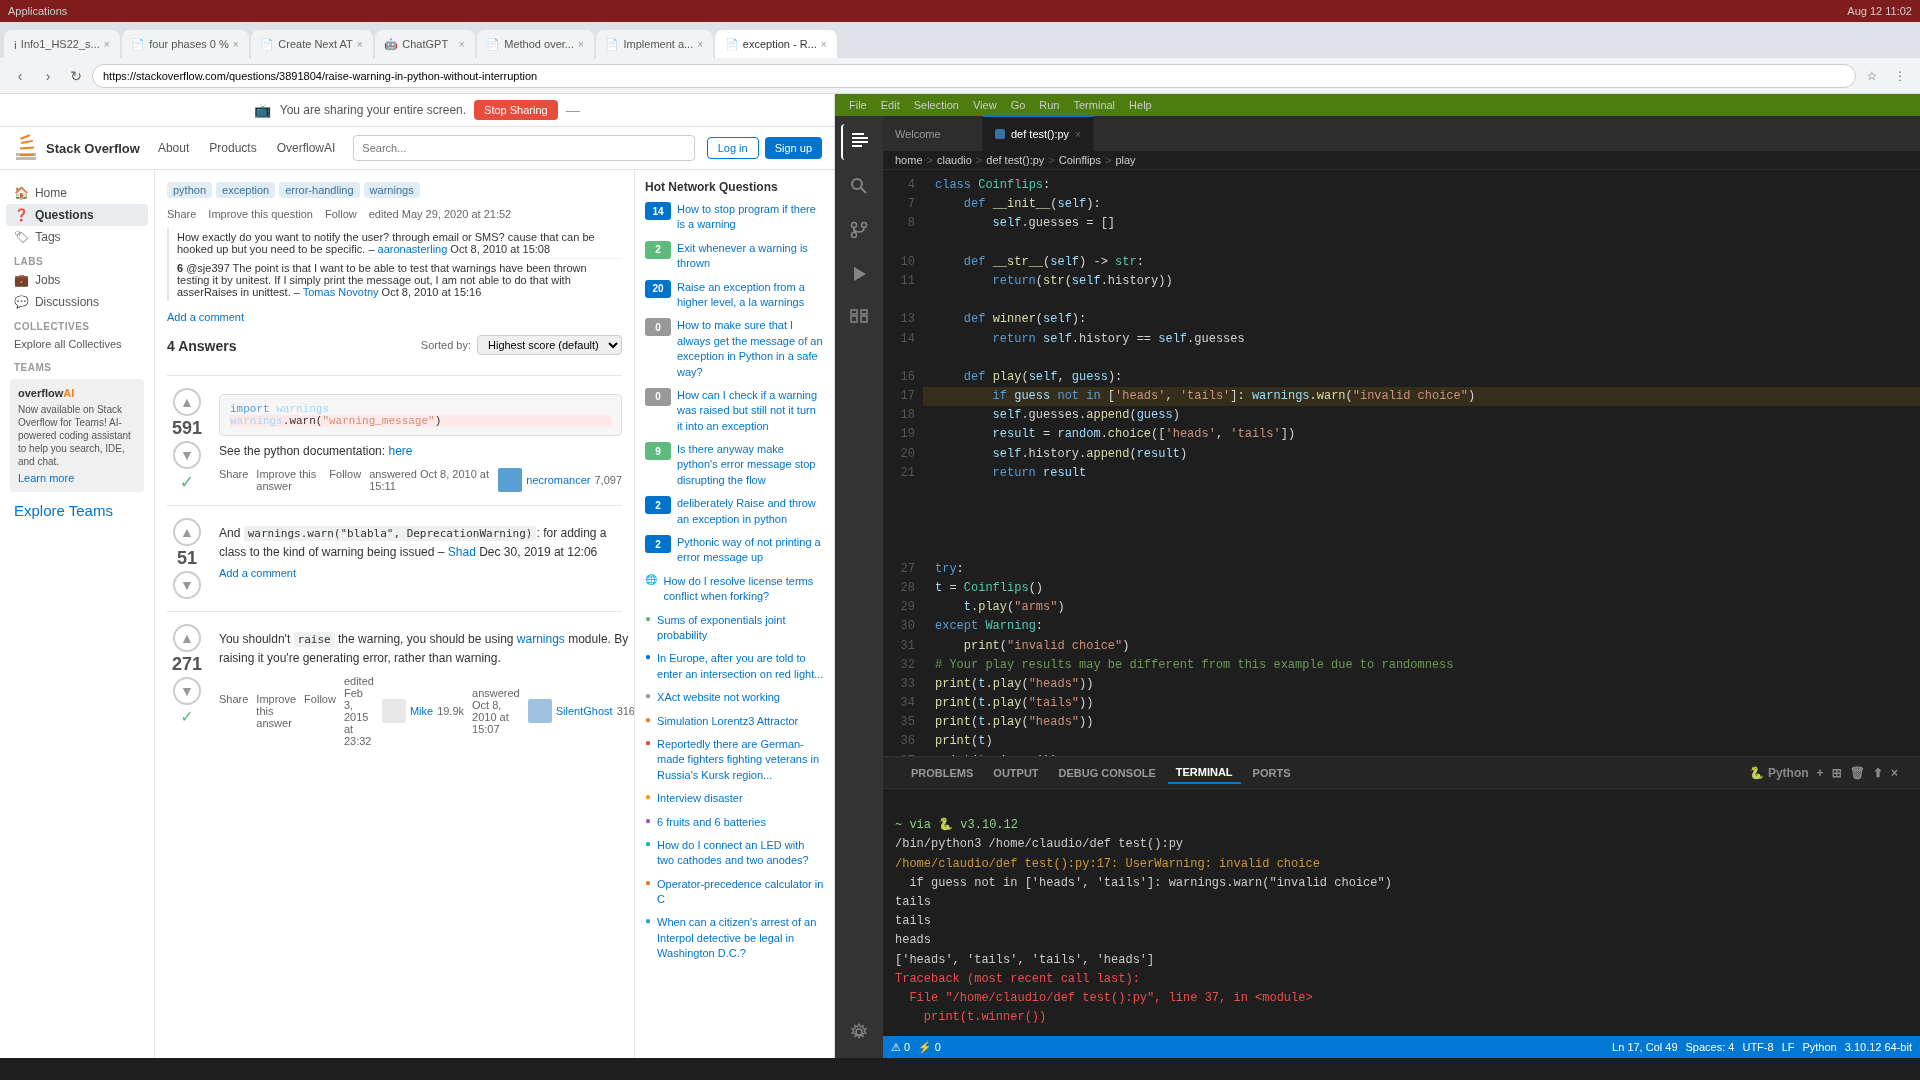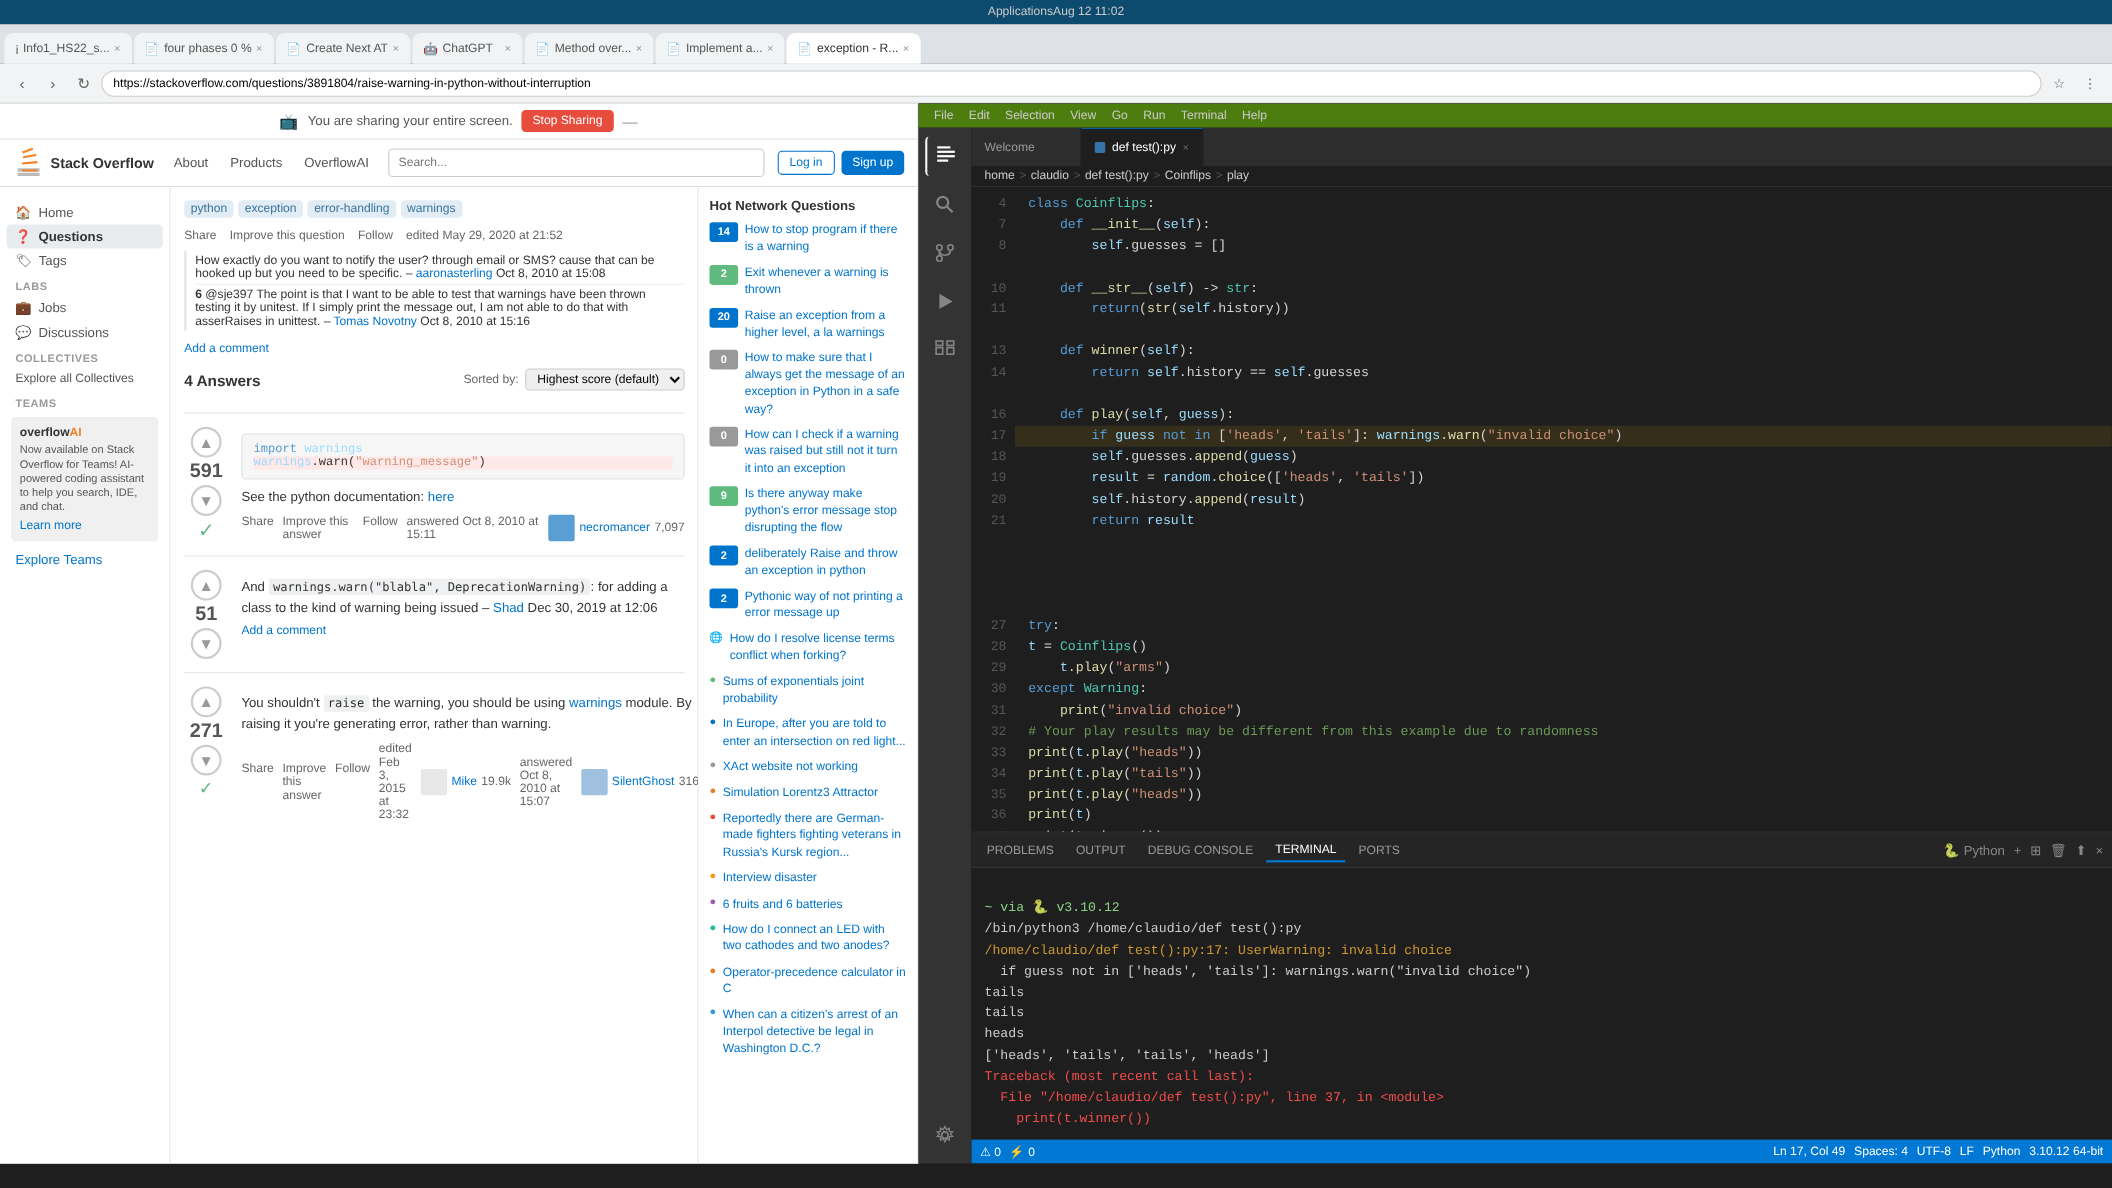--- a/index.html
+++ b/index.html
@@ -1,19 +1,19 @@
 <!DOCTYPE html>
 <html><head>
   <meta charset="utf-8">
   <style>
     * { box-sizing: border-box; margin: 0; padding: 0; }
     body { font-family: -apple-system, BlinkMacSystemFont, 'Segoe UI', sans-serif; font-size: 12px; background: #1e1e1e; color: #333; overflow: hidden; width: 1920px; height: 1080px; }
 
     
-    .os-taskbar { height: 22px; background: #0c4a6e; display: flex; align-items: center; justify-content: center; padding: 0 8px; color: #ccc; font-size: 11px; }
+    .os-taskbar { height: 22px; background: #7f1d1d; display: flex; align-items: center; justify-content: space-between; padding: 0 8px; color: #ccc; font-size: 11px; }
     .os-taskbar-left { display: flex; align-items: center; gap: 6px; }
     .os-taskbar-right { display: flex; align-items: center; gap: 6px; }
 
     
     .browser { display: flex; flex-direction: column; height: calc(100% - 22px); }
     .browser-tabs { background: #dee1e6; display: flex; align-items: flex-end; padding: 4px 4px 0; gap: 2px; height: 36px; }
     .browser-tab { background: #f1f3f4; border-radius: 8px 8px 0 0; padding: 4px 10px; font-size: 11px; color: #555; display: flex; align-items: center; gap: 4px; min-width: 100px; max-width: 160px; height: 28px; cursor: pointer; white-space: nowrap; overflow: hidden; text-overflow: ellipsis; }
     .browser-tab.active { background: #fff; color: #333; }
     .browser-tab .tab-close { margin-left: auto; color: #999; font-size: 10px; }
 
@@ -120,21 +120,21 @@
     .code-line { padding: 0 12px; white-space: pre; }
     .kw { color: #569cd6; }
     .fn { color: #dcdcaa; }
     .st { color: #ce9178; }
     .cm { color: #6a9955; }
     .cl { color: #4ec9b0; }
     .nm { color: #9cdcfe; }
 
     
     .vscode-terminal-panel { height: 280px; min-height: 280px; background: #1e1e1e; border-top: 1px solid #333; display: flex; flex-direction: column; }
-    .terminal-tabs { background: #252526; display: flex; align-items: center; height: 32px; padding: 0 6px; gap: 4px; border-bottom: 1px solid #333; }
+    .terminal-tabs { background: #252526; display: flex; align-items: center; height: 32px; padding: 0 20px; gap: 4px; border-bottom: 1px solid #333; font-weight: bold; }
     .terminal-tab { color: #999; font-size: 11px; padding: 4px 8px; cursor: pointer; }
     .terminal-tab.active { color: #fff; border-bottom: 2px solid #0078d4; }
     .terminal-controls { margin-left: auto; display: flex; gap: 4px; }
     .terminal-ctrl-btn { color: #888; font-size: 12px; cursor: pointer; padding: 2px; }
     .terminal-content { flex: 1; padding: 8px 12px; overflow-y: auto; font-family: 'Courier New', monospace; font-size: 12px; line-height: 1.6; color: #ccc; }
     .terminal-line { white-space: pre-wrap; }
     .terminal-error { color: #f14c4c; }
     .terminal-warning { color: #cd9731; }
     .terminal-prompt { color: #89d185; }
     .terminal-info { color: #ccc; }
@@ -267,21 +267,21 @@
           <div class="so-sidebar-section">COLLECTIVES</div>
           <div class="so-sidebar-item" style="font-size:11px;">
             <span>Explore all Collectives</span>
           </div>
           <div class="so-sidebar-section">TEAMS</div>
           <div style="padding:8px 8px;font-size:11px;color:#555;background:#f0f0f0;border-radius:4px;margin:4px;">
             <div style="font-weight:600;color:#333;margin-bottom:4px;">overflow<span style="color:#f48024">AI</span></div>
             <div style="font-size:10px;line-height:1.3;">Now available on Stack Overflow for Teams! AI-powered coding assistant to help you search, IDE, and chat.</div>
             <a style="display:block;margin-top:4px;font-size:11px;cursor:pointer;">Learn more</a>
           </div>
-          <div style="padding:6px 8px;font-size:12px;">
+          <div style="padding:6px 8px;font-size:15px;">
             <span style="color:#0074cc;cursor:pointer;">Explore Teams</span>
           </div>
         </div>
 
         <div class="so-main">
 
           <div class="so-tags">
             <span class="so-tag">python</span>
             <span class="so-tag">exception</span>
             <span class="so-tag">error-handling</span>

